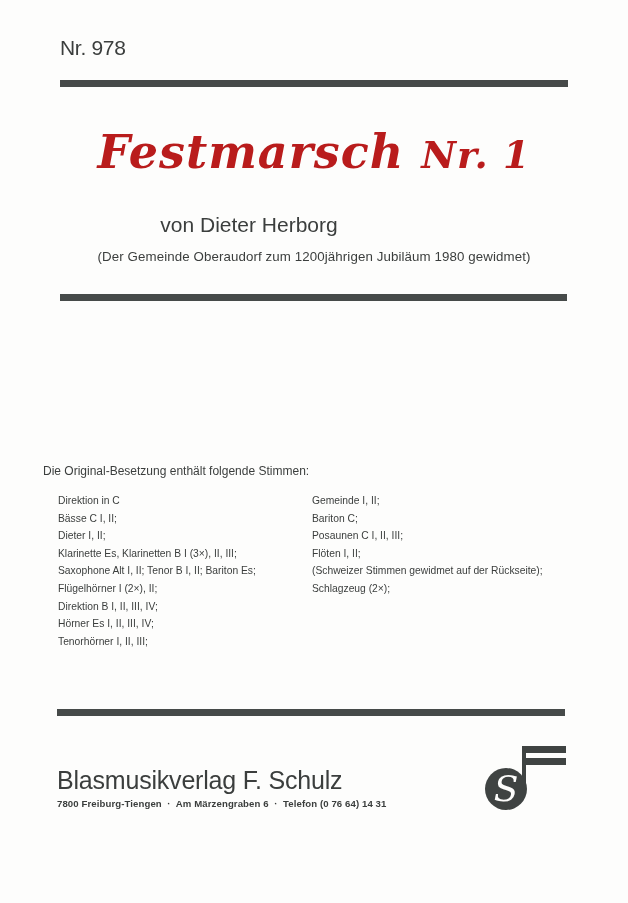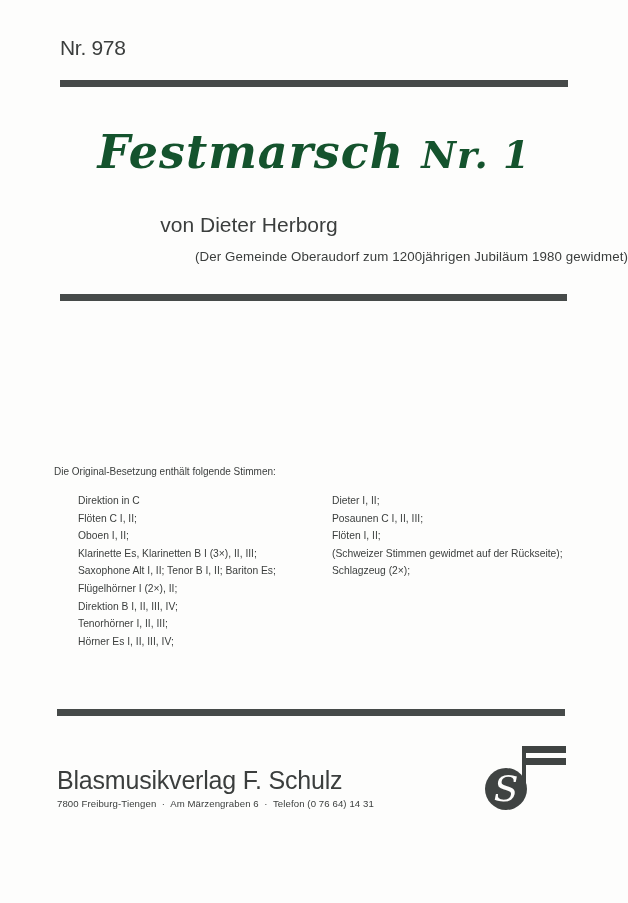--- a/index.html
+++ b/index.html
@@ -32,70 +32,69 @@
       left: 0;
       width: 628px;
       top: 124px;
       text-align: center;
       font-family: "DejaVu Serif", serif;
       font-weight: bold;
       font-style: italic;
       font-size: 46px;
       line-height: 56px;
       letter-spacing: 1px;
-      color: #14532d;
+      color: #b91c1c;
     }
     .title .nr {
       font-size: 38px;
     }
     .composer {
       left: 0;
       width: 498px;
       top: 212px;
       text-align: center;
       font-size: 21px;
       line-height: 26px;
     }
     .dedication {
       left: 0;
       width: 628px;
       top: 249px;
-      text-align: right;
+      text-align: center;
       font-size: 13.3px;
       line-height: 16px;
       letter-spacing: 0.1px;
     }
     .instr-heading {
-      left: 54px;
+      left: 43px;
       top: 465px;
-      font-size: 10px;
+      font-size: 12px;
       line-height: 13px;
     }
     .instr-col {
       position: absolute;
       top: 492px;
       font-size: 10.3px;
       line-height: 17.6px;
-      margin-left: 20px;
     }
     .instr-col div { white-space: nowrap; }
     .col-left { left: 58px; }
     .col-right { left: 312px; }
     .publisher {
       left: 57px;
       top: 767px;
       font-size: 25px;
       line-height: 26px;
       letter-spacing: -0.2px;
     }
     .address {
       left: 57px;
       top: 798px;
       font-size: 9.6px;
-      font-weight: normal;
+      font-weight: bold;
       line-height: 12px;
       letter-spacing: 0.1px;
     }
     .logo {
       left: 484px;
       top: 744px;
       width: 84px;
       height: 70px;
     }
   </style>
@@ -114,32 +113,33 @@
 <div class="abs composer">von Dieter Herborg</div>
 
 <div class="abs dedication">(Der Gemeinde Oberaudorf zum 1200jährigen Jubiläum 1980 gewidmet)</div>
 
 <div class="rule" style="left:60px; top:294px; width:507px;"></div>
 
 <div class="abs instr-heading">Die Original-Besetzung enthält folgende Stimmen:</div>
 
 <div class="instr-col col-left">
   <div>Direktion in C</div>
-  <div>Flöten C I, II;</div>
-  <div>Oboen I, II;</div>
+  <div>Bässe C I, II;</div>
+  <div>Dieter I, II;</div>
   <div>Klarinette Es, Klarinetten B I (3×), II, III;</div>
   <div>Saxophone Alt I, II; Tenor B I, II; Bariton Es;</div>
   <div>Flügelhörner I (2×), II;</div>
   <div>Direktion B I, II, III, IV;</div>
+  <div>Hörner Es I, II, III, IV;</div>
   <div>Tenorhörner I, II, III;</div>
-  <div>Hörner Es I, II, III, IV;</div>
 </div>
 
 <div class="instr-col col-right">
-  <div>Dieter I, II;</div>
+  <div>Gemeinde I, II;</div>
+  <div>Bariton C;</div>
   <div>Posaunen C I, II, III;</div>
   <div>Flöten I, II;</div>
   <div>(Schweizer Stimmen gewidmet auf der Rückseite);</div>
   <div>Schlagzeug (2×);</div>
 </div>
 
 <div class="rule" style="left:57px; top:709px; width:508px;"></div>
 
 <div class="abs publisher">Blasmusikverlag F. Schulz</div>
 

